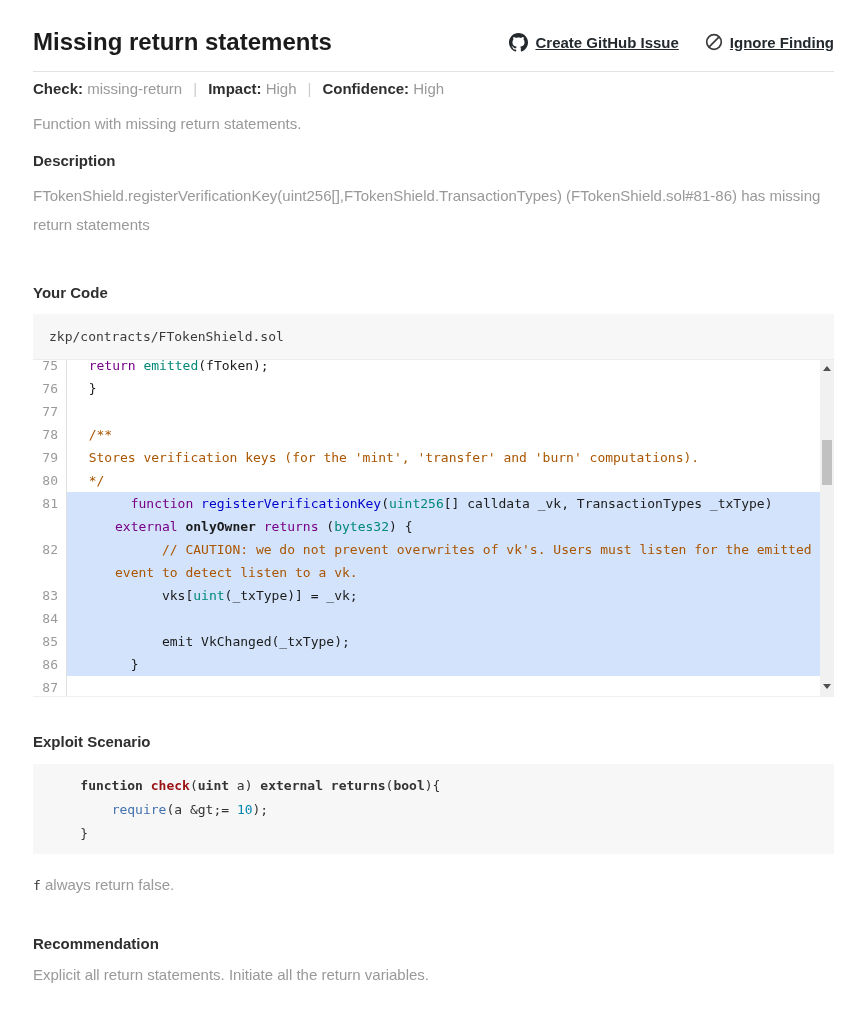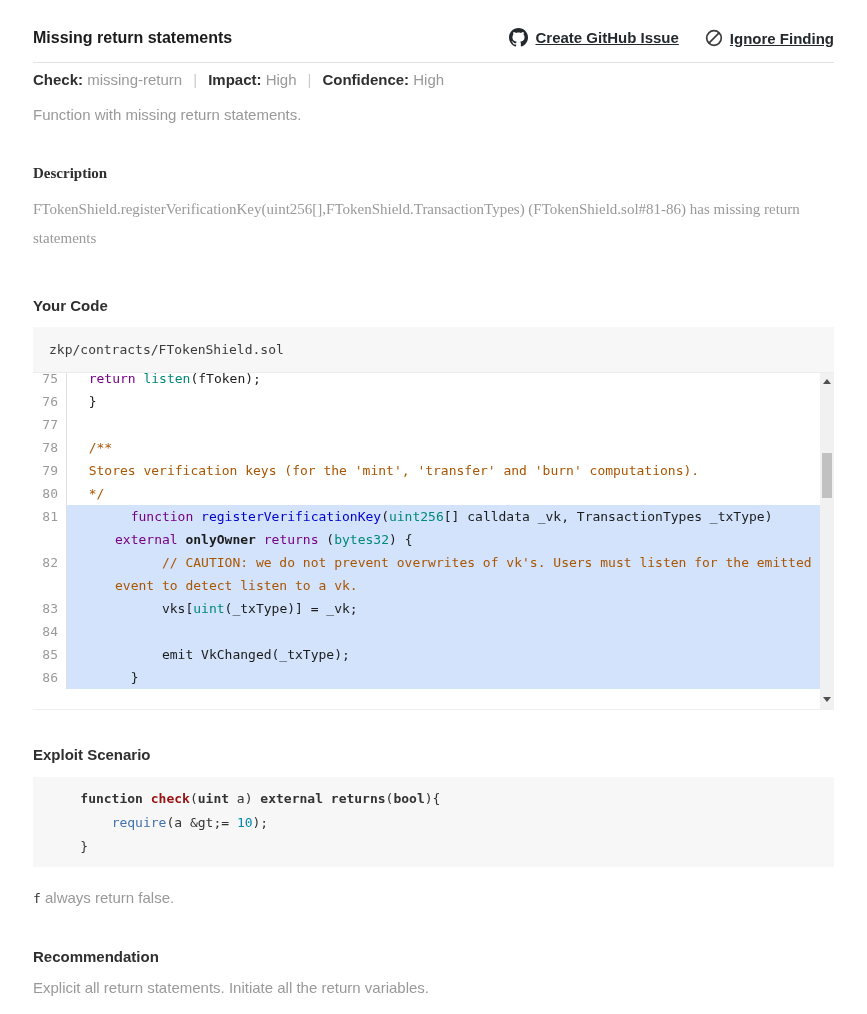--- a/index.html
+++ b/index.html
@@ -6,37 +6,37 @@
   html,body { background:#fff; }
   body {
     width: 867px; height: 1014px; overflow: hidden;
     font-family: "Liberation Sans", sans-serif;
     color: #333;
   }
   .page { padding: 28px 33px 0 33px; }
 
   
   .header-row { display:flex; justify-content:space-between; align-items:center; }
-  .page-title { font-size:16px; font-weight:700; color:#1b1b1b; letter-spacing:0; }
-  .actions { display:flex; gap:26px; align-items:flex-end; }
+  .page-title { font-size:24px; font-weight:700; color:#1b1b1b; letter-spacing:0; }
+  .actions { display:flex; gap:26px; align-items:center; }
   .action-link { display:flex; align-items:center; gap:7px; cursor:pointer; }
   .action-link .label { font-size:15px; font-weight:700; color:#24292e; text-decoration:underline; }
   .action-link svg { display:block; }
   .divider { border:none; border-top:1px solid #e2e2e2; margin-top:15px; }
 
   
   .meta { margin-top:8px; font-size:15px; }
   .meta-label { font-weight:700; color:#2f2f2f; }
   .meta-value { color:#999; }
   .meta-sep { color:#ccc; margin:0 11px; }
 
   .summary { margin-top:18px; font-size:15px; color:#999; }
 
   .section-heading { font-size:15px; font-weight:700; color:#2f2f2f; }
-  .sec-description { margin-top:42px;font-family:Liberation Serif, serif; }
+  .sec-description { margin-top:20px; }
   .description-text { margin-top:13px; font-size:15px; color:#999; line-height:1.93; max-width:800px; }
 
   .sec-yourcode { margin-top:44px; }
 
   
   .code-panel { margin-top:13px; border-bottom:1px solid #f0f0f0; }
   .code-panel-header {
     background:#f7f7f7; border-bottom:1px solid #ececec;
     padding:15px 16px;
     font-family:"DejaVu Sans Mono", monospace; font-size:13px; color:#3b3b3b;
@@ -126,21 +126,21 @@
   </div>
 
   <div class="sec-yourcode">
     <h2 class="section-heading">Your Code</h2>
     <div class="code-panel">
       <div class="code-panel-header">zkp/contracts/FTokenShield.sol</div>
       <div class="code-body">
         <div class="code-lines">
             <div class="crow">
               <span class="gut">75</span>
-              <span class="ctext"><span class="tk-p">  </span><span class="tk-k">return</span><span class="tk-p"> </span><span class="tk-t">listen</span><span class="tk-p">(fToken);</span></span>
+              <span class="ctext"><span class="tk-p">  </span><span class="tk-k">return</span><span class="tk-p"> </span><span class="tk-t">emitted</span><span class="tk-p">(fToken);</span></span>
             </div>
             <div class="crow">
               <span class="gut">76</span>
               <span class="ctext"><span class="tk-p">  }</span></span>
             </div>
             <div class="crow">
               <span class="gut">77</span>
               <span class="ctext"></span>
             </div>
             <div class="crow">
@@ -179,20 +179,24 @@
               <span class="gut">84</span>
               <span class="ctext"></span>
             </div>
             <div class="crow hl">
               <span class="gut">85</span>
               <span class="ctext"><span class="tk-p">      emit VkChanged(_txType);</span></span>
             </div>
             <div class="crow hl">
               <span class="gut">86</span>
               <span class="ctext"><span class="tk-p">  }</span></span>
+            </div>
+            <div class="crow">
+              <span class="gut">87</span>
+              <span class="ctext"></span>
             </div>
           </div>
         <div class="vscrollbar">
           <div class="sb-arrow up">
               <div class="tri-up"></div>
             </div>
           <div class="sb-thumb"></div>
           <div class="sb-arrow down">
               <div class="tri-down"></div>
             </div>

